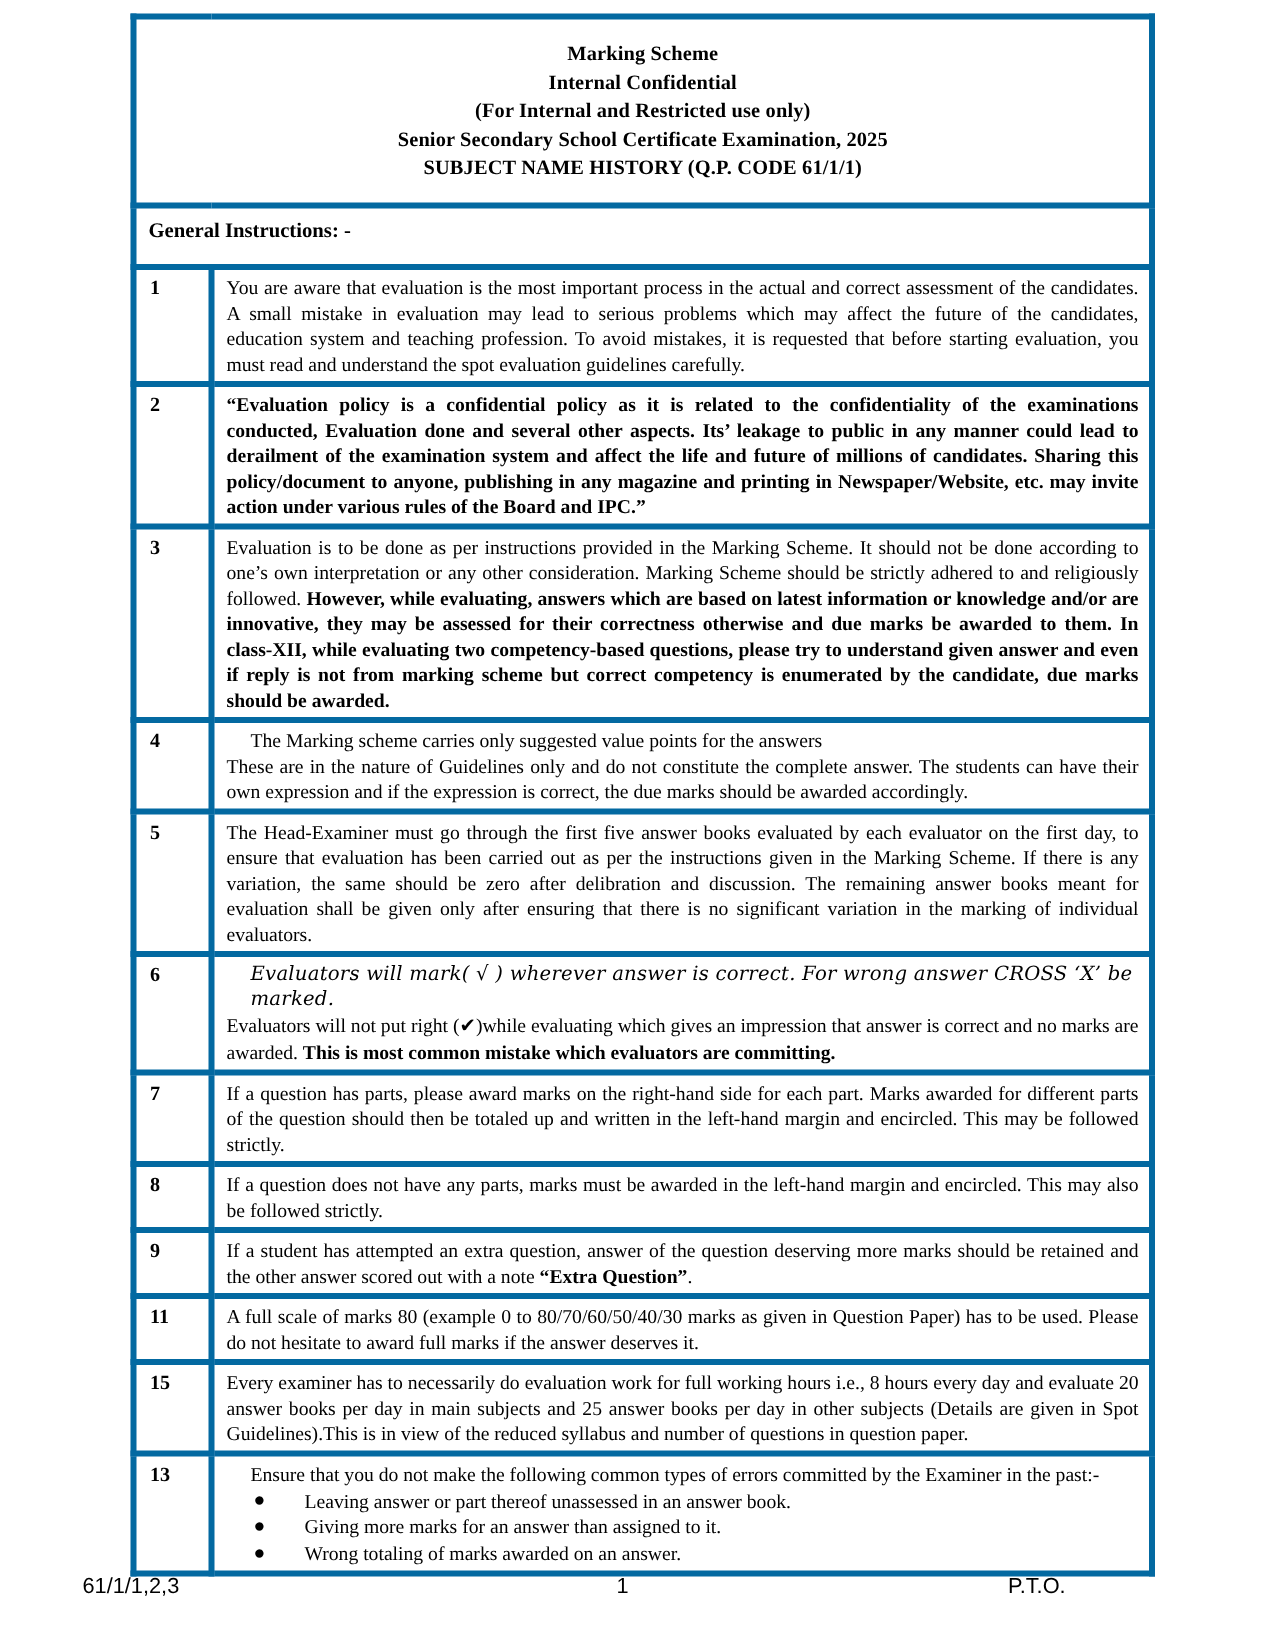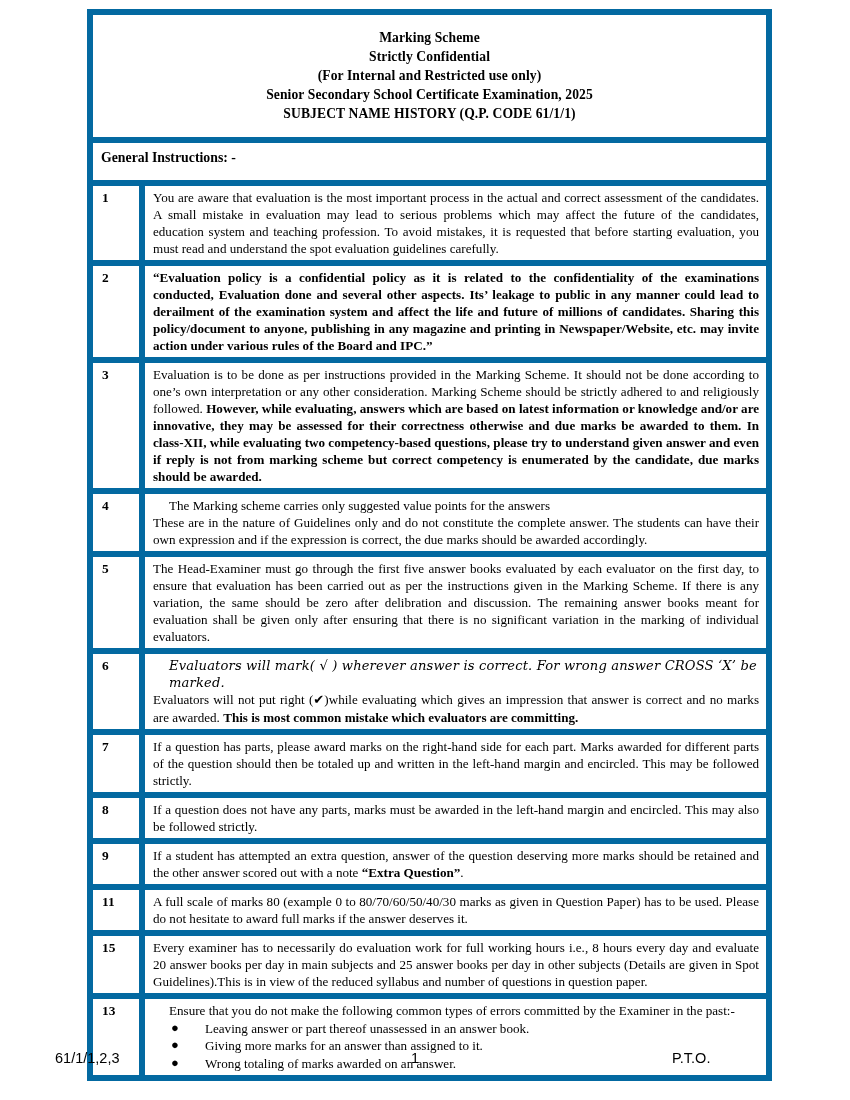--- a/index.html
+++ b/index.html
@@ -26,21 +26,21 @@
   
   .doc-table {
     position: absolute;
     left: 87px;
     top: 9px;
     width: 679px;
     border-collapse: collapse;
     table-layout: fixed;
   }
   .doc-table td {
-    border: 6px solid #0369a1;
+    border: 4px solid #0369a1;
     vertical-align: top;
     padding: 2px 5px 3px 6px;
     font-size: 13.1px;
     line-height: 1.30;
   }
 
   
   .title-cell {
     text-align: center;
     padding: 13px 6px 14px 6px !important;
@@ -136,21 +136,21 @@
 
   <table class="doc-table">
     <colgroup>
       <col class="num-col">
       <col class="body-col">
     </colgroup>
     <tbody>
       <tr>
         <td class="title-cell" colspan="2">
             <div class="title-line">Marking Scheme</div>
-            <div class="title-line">Strictly Confidential</div>
+            <div class="title-line">Internal Confidential</div>
             <div class="title-line">(For Internal and Restricted use only)</div>
             <div class="title-line">Senior Secondary School Certificate Examination, 2025</div>
             <div class="title-line">SUBJECT NAME  HISTORY  (Q.P. CODE 61/1/1)</div>
           </td>
       </tr>
       <tr>
         <td class="gi-cell" colspan="2">
           <span class="gi-heading">General Instructions: -</span>
         </td>
       </tr>

